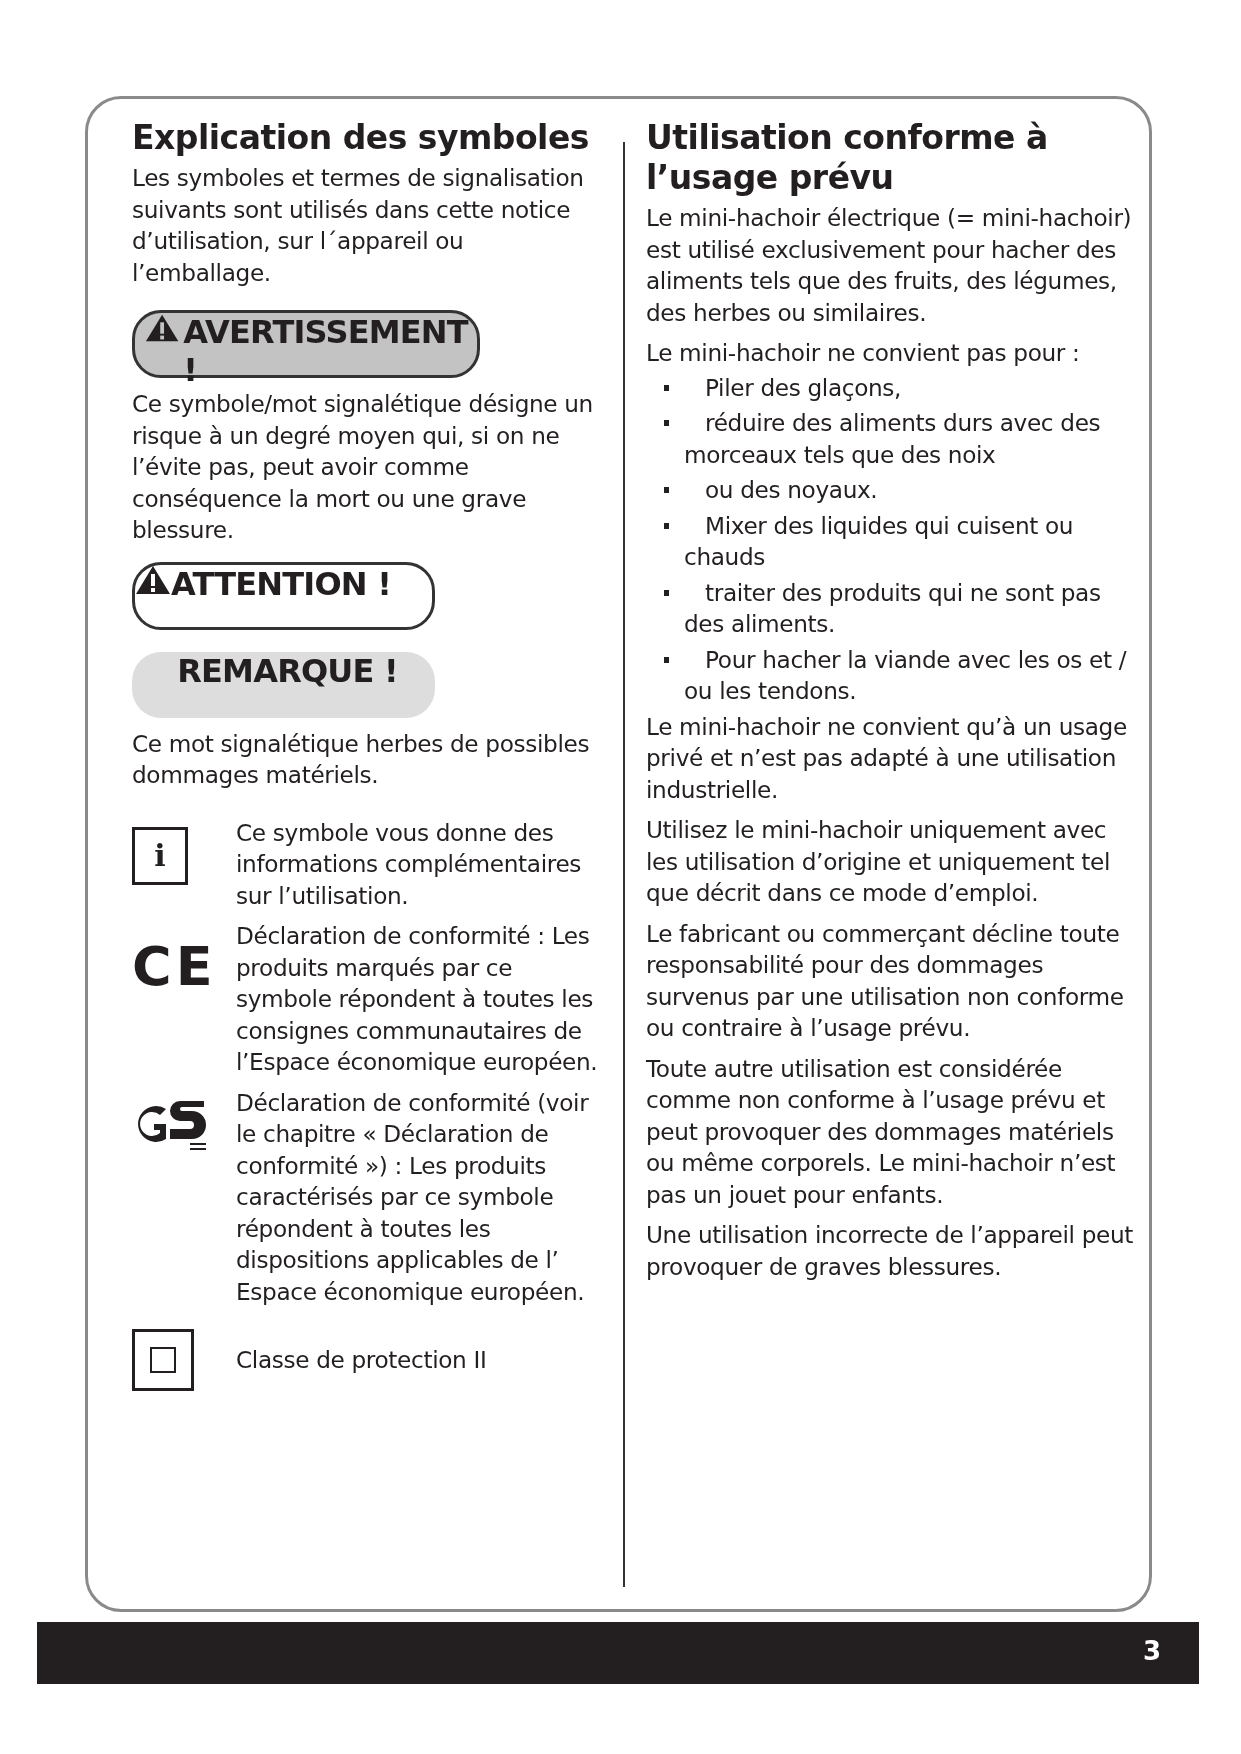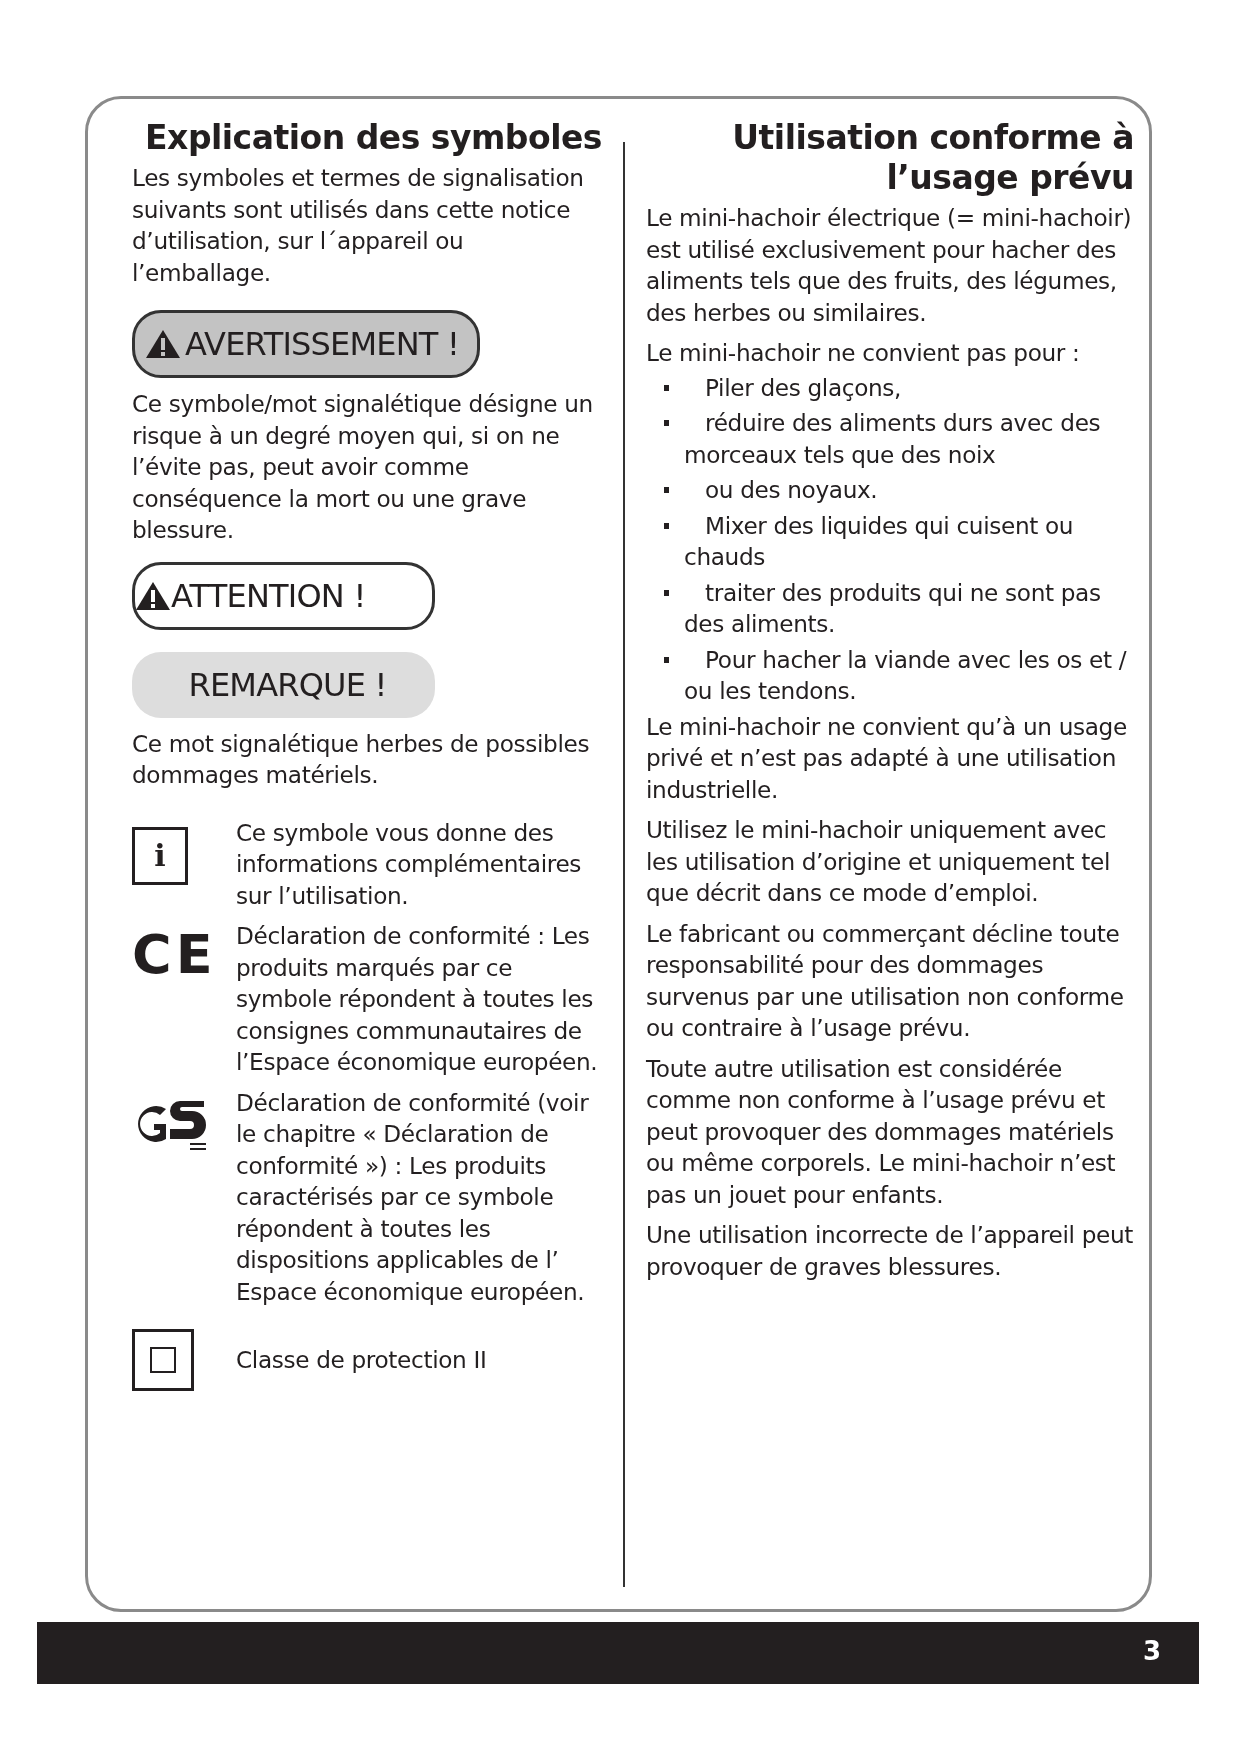--- a/index.html
+++ b/index.html
@@ -4,37 +4,37 @@
 <style>
   html, body { margin: 0; padding: 0; background: #ffffff; }
   body { width: 1241px; height: 1754px; position: relative; overflow: hidden;
          font-family: "DejaVu Sans", "Liberation Sans", sans-serif; color: #231f20; }
   .frame { position: absolute; left: 85px; top: 96px; width: 1067px; height: 1516px;
            border: 3px solid #8a8a8a; border-radius: 36px; box-sizing: border-box; background: #fff; }
   .divider { position: absolute; left: 623px; top: 142px; width: 2px; height: 1445px; background: #333; }
   .col { position: absolute; top: 118px; }
   .col-left { left: 132px; width: 470px; }
   .col-right { left: 646px; width: 488px; }
-  h1 { font-weight: bold; font-size: 33px; line-height: 40px; margin: 0 0 4px 0; letter-spacing: -0.5px; color: #231f20; text-align: right; }
+  h1 { font-weight: bold; font-size: 33px; line-height: 40px; margin: 0 0 4px 0; letter-spacing: -0.5px; color: #231f20; }
   p { font-size: 23.2px; line-height: 31.5px; margin: 0; letter-spacing: -0.35px; }
   .gap { margin-top: 9px; }
-  .sig { display: inline-flex; align-items: center; box-sizing: border-box; font-weight: normal;
+  .sig { display: inline-flex; box-sizing: border-box; font-weight: bold;
          font-size: 32px; letter-spacing: -0.8px; color: #231f20; height: 68px; border-radius: 29px; }
   .sig-warn { background: #c3c3c3; border: 3px solid #333; width: 348px; padding-left: 10px; margin: 22px 0 10px 0; }
   .sig-att { background: #fff; border: 3px solid #333; width: 303px; margin: 16px 0 10px 0; }
   .sig-rem { background: #dddddd; width: 303px; justify-content: center; margin: 12px 0 10px 0; height: 66px; padding-left: 8px; }
   .tri { display: inline-block; width: 36px; height: 30px; margin-right: 4px; }
   .sym-row { display: flex; align-items: flex-start; }
   .sym-icon { width: 104px; flex: 0 0 104px; display: flex; align-items: flex-start; }
   .sym-text { flex: 1; }
   .box-icon { width: 56px; height: 58px; border: 3px solid #231f20; box-sizing: border-box;
               display: flex; align-items: center; justify-content: center; }
   .info-i { font-family: "DejaVu Serif", serif; font-weight: bold; font-size: 30px; line-height: 1; }
   .inner-sq { width: 26px; height: 26px; border: 2px solid #231f20; box-sizing: border-box; }
-  .ce { font-weight: bold; font-size: 54px; letter-spacing: 4px; line-height: 1; margin-top: 8px; }
+  .ce { font-weight: bold; font-size: 54px; letter-spacing: 4px; line-height: 1; margin-top: 20px; }
   ul.bullets { list-style: none; margin: 3px 0 0 0; padding: 0; }
   ul.bullets li { position: relative; font-size: 23.2px; line-height: 31.5px; padding-left: 38px;
                   text-indent: 21px; margin-bottom: 4px; letter-spacing: -0.35px; }
   ul.bullets li::before { content: ""; position: absolute; left: 18px; top: 13px; width: 5px; height: 6px; background: #231f20; }
   .footer { position: absolute; left: 37px; top: 1622px; width: 1162px; height: 62px; background: #231f20; }
   .page-num { position: absolute; right: 38px; top: 14px; color: #fff; font-weight: bold; font-size: 26px; }
 </style>
 </head>
 <body>
 

